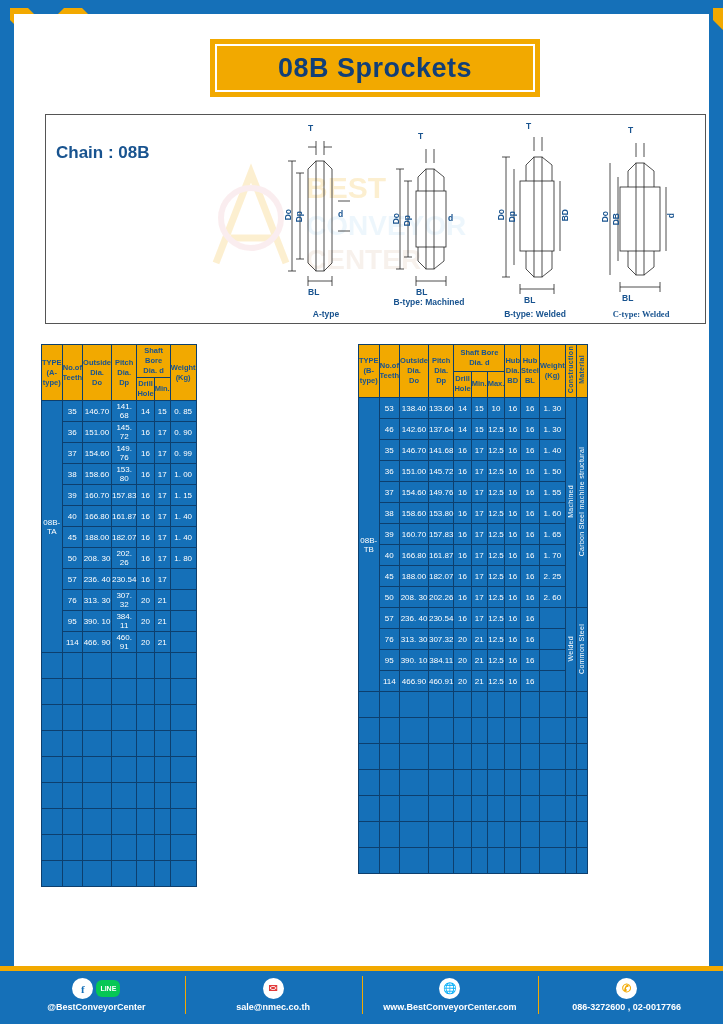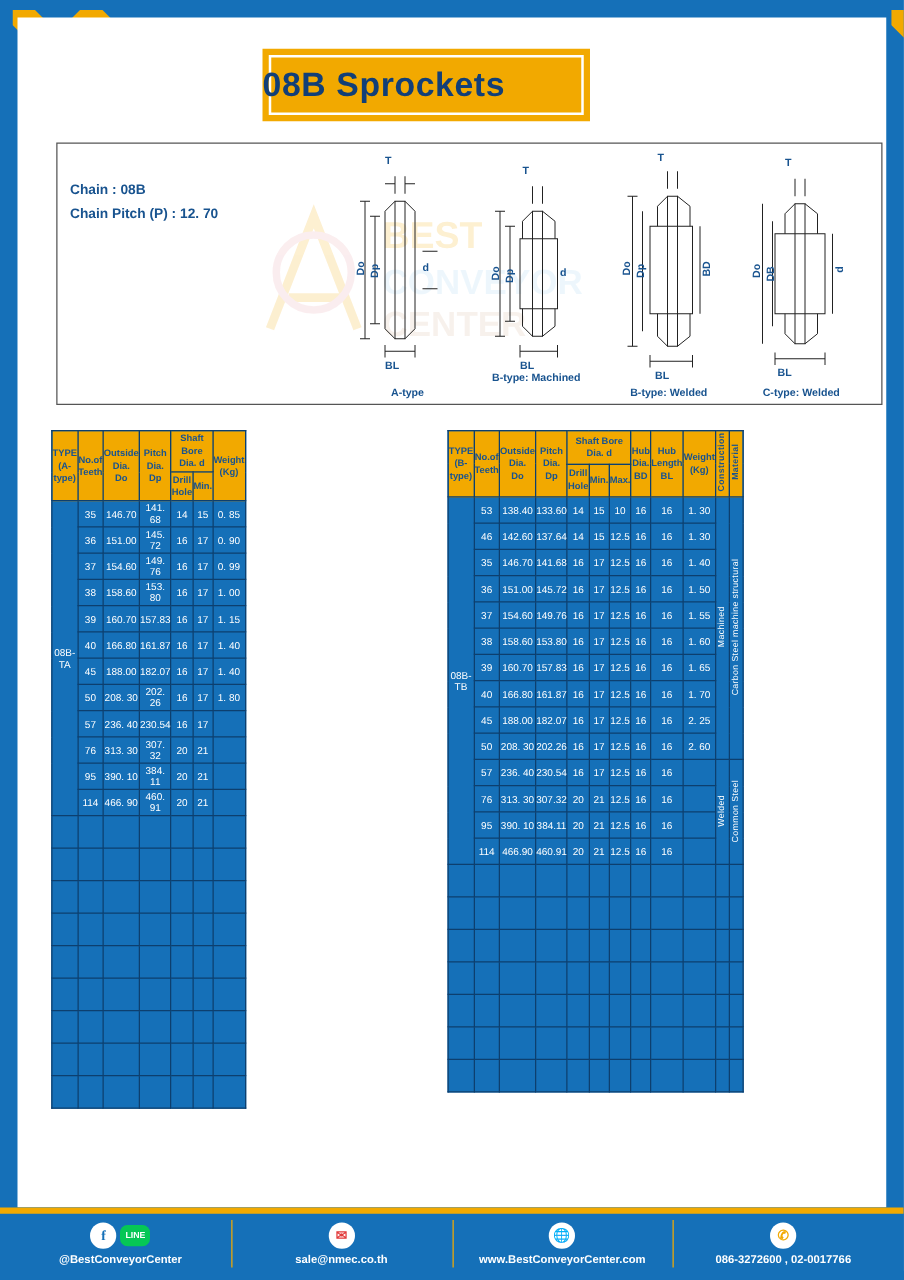--- a/index.html
+++ b/index.html
@@ -27,23 +27,23 @@
     position:absolute;
     left:14px; top:14px;
     width:695px; height:952px;
     background:#ffffff;
   }
 
   
   .title-wrap {
     position:absolute;
     left:196px; top:25px;
-    width:262px; height:58px;
+    width:330px; height:58px;
     background:#f2a900;
-    display:flex; align-items:center; justify-content:flex-start;
+    display:flex; align-items:center; justify-content:center;
   }
   .title-wrap:before {
     content:"";
     position:absolute; left:5px; top:5px; right:5px; bottom:5px;
     border:2px solid #ffffff;
   }
   .title-text {
     position:relative;
     color:#123f77;
     font-size:27px;
@@ -57,21 +57,21 @@
     left:31px; top:100px;
     width:661px; height:210px;
     border:1px solid #555;
     background:#fff;
     overflow:hidden;
   }
   .spec-list {
     position:absolute;
     left:10px; top:28px;
     color:#18538f;
-    font-size:11px;
+    font-size:17px;
     font-weight:bold;
     line-height:19px;
     white-space:nowrap;
   }
   .wm {
     position:absolute;
     left:150px; top:28px;
     width:360px; height:140px;
     opacity:0.18;
     pointer-events:none;
@@ -221,21 +221,20 @@
           </g>
           <circle cx="55" cy="75" r="30" fill="none" stroke="#e8a0a8" stroke-width="6"></circle>
           <text x="110" y="55" font-family="Liberation Sans, sans-serif" font-size="30" font-weight="bold" fill="#f2a900">BEST</text>
           <text x="110" y="92" font-family="Liberation Sans, sans-serif" font-size="28" font-weight="bold" fill="#9fd2ef">CONVEYOR</text>
           <text x="110" y="126" font-family="Liberation Sans, sans-serif" font-size="28" font-weight="bold" fill="#d8b49a">CENTER</text>
         </svg>
       </div>
 
       <div class="spec-list">
         <div>Chain  : 08B</div>
-        <div>Chain Pitch (P)  :  12. 70</div>
       </div>
 
       <div class="diagram">
         <svg width="425" height="200" viewBox="0 0 425 200">
           <g stroke="#222" fill="none" stroke-width="0.8">
 
             <g>
               <line x1="38" y1="20" x2="38" y2="34"></line>
               <line x1="46" y1="20" x2="46" y2="34"></line>
               <line x1="30" y1="26" x2="38" y2="26" stroke-dasharray="0"></line>
@@ -338,21 +337,21 @@
         <div class="dlabel" style="left:246px; top:174px;">BL</div>
 
         <div class="dlabel" style="left:322px; top:90px; writing-mode:vertical-rl; transform:rotate(180deg);">Do</div>
         <div class="dlabel" style="left:333px; top:92px; writing-mode:vertical-rl; transform:rotate(180deg);">DB</div>
         <div class="dlabel" style="left:388px; top:92px; writing-mode:vertical-rl; transform:rotate(180deg);">d</div>
         <div class="dlabel" style="left:344px; top:172px;">BL</div>
 
         <div class="dlabel" style="left:18px; top:188px; width:60px;">A-type</div>
         <div class="dlabel" style="left:106px; top:176px; width:90px;">B-type: Machined</div>
         <div class="dlabel" style="left:212px; top:188px; width:90px;">B-type: Welded</div>
-        <div class="dlabel" style="left:318px; top:188px; width:90px;">C-type: Welded</div>
+        <div class="dlabel" style="left:318px; top:188px; width:90px;font-family:Liberation Serif, serif;">C-type: Welded</div>
       </div>
     </div>
 
     <div class="tbl-area">
 
       <table class="sp tblA">
         <colgroup>
           <col style="width:42px">
             <col style="width:33px">
             <col style="width:43px">
@@ -589,21 +588,21 @@
 Teeth</span></th>
           <th rowspan="2" style="white-space:pre-line;"><span>Outside
 Dia.
 Do</span></th>
           <th rowspan="2" style="white-space:pre-line;"><span>Pitch Dia.
 Dp</span></th>
           <th colspan="3">Shaft Bore Dia. d</th>
           <th rowspan="2" style="white-space:pre-line;"><span>Hub Dia.
 BD</span></th>
           <th rowspan="2" style="white-space:pre-line;"><span>Hub
-Length
+Steel
 BL</span></th>
           <th rowspan="2" style="white-space:pre-line;"><span>Weight
 (Kg)</span></th>
           <th rowspan="2"><span class="vert">Construction</span></th>
           <th rowspan="2"><span class="vert">Material</span></th>
         </tr>
         <tr>
           <th>Drill Hole</th>
           <th>Min.</th>
           <th>Max.</th>

